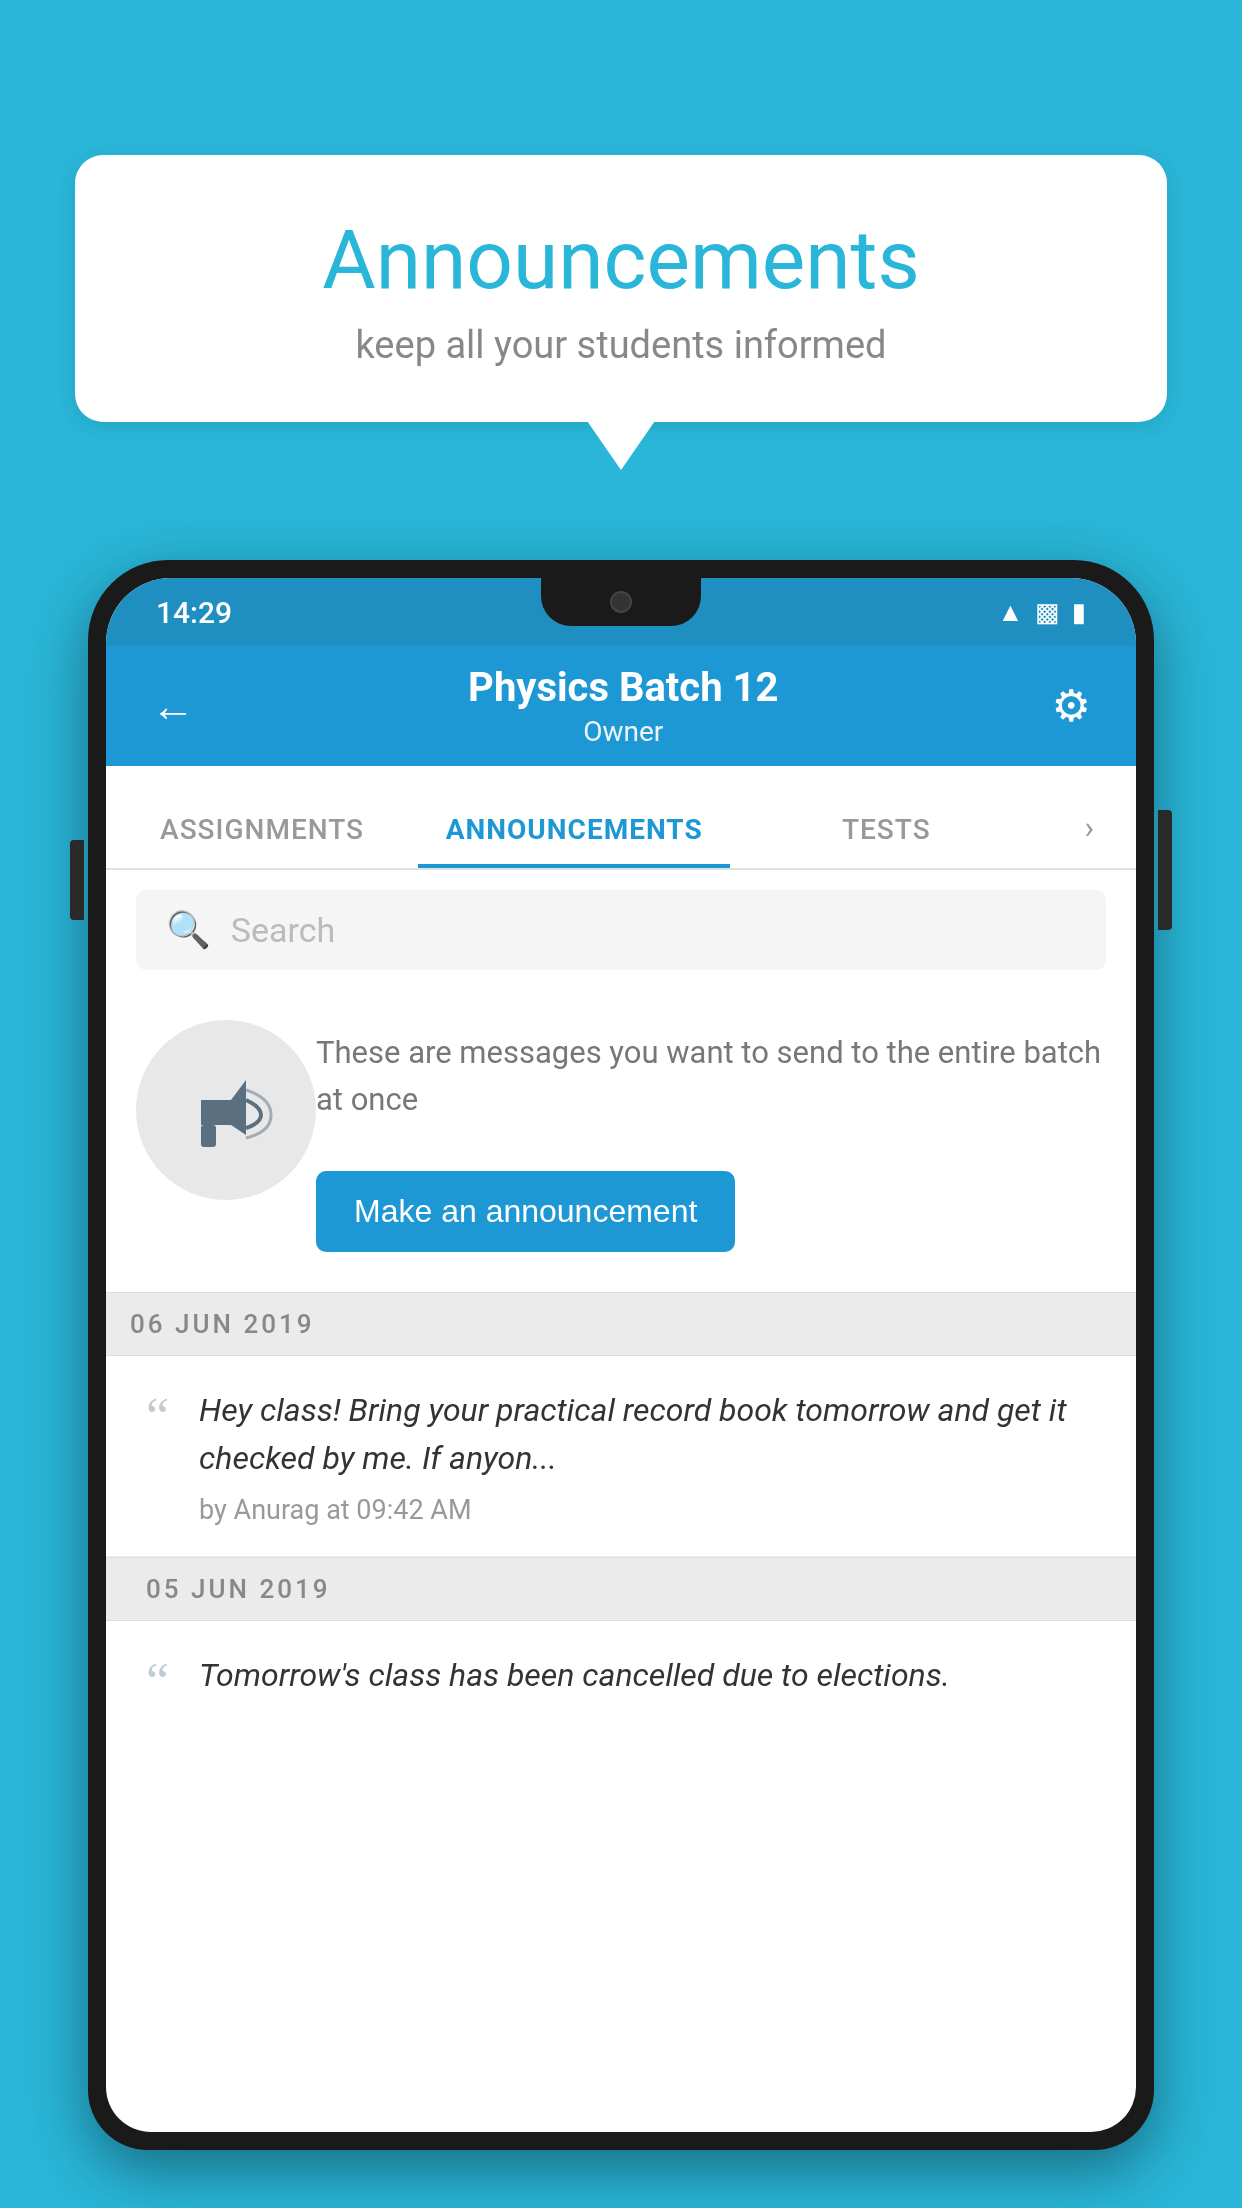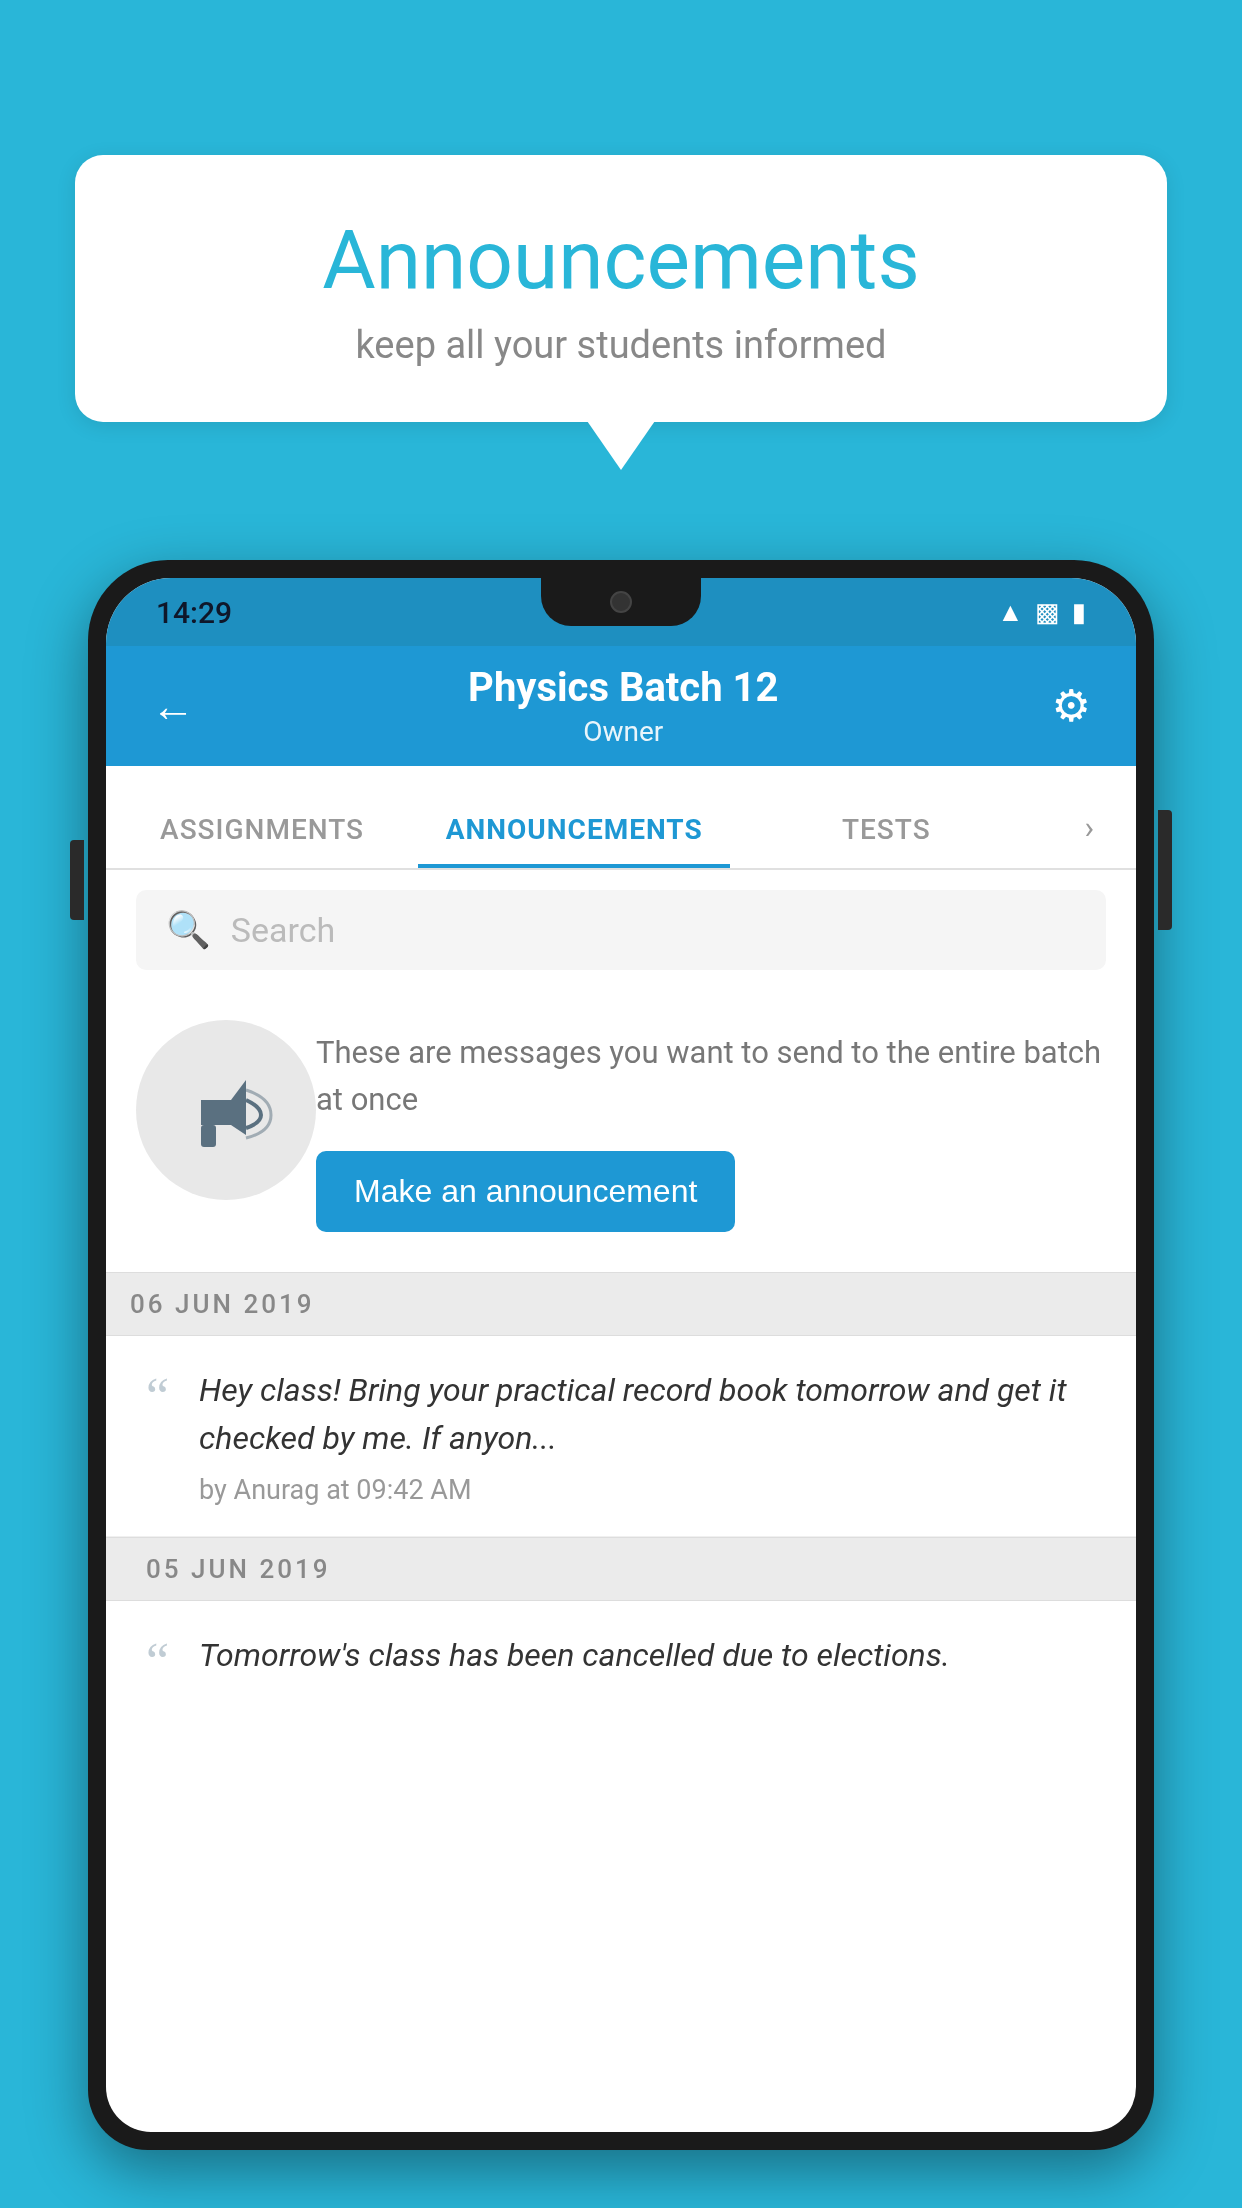--- a/index.html
+++ b/index.html
@@ -105,21 +105,21 @@
     .status-bar {
       background: #1e8fc0;
       height: 68px;
       display: flex;
       align-items: center;
       justify-content: space-between;
       padding: 0 50px;
       position: relative;
     }
     .status-time {
-      color: #0f172a;
+      color: #ffffff;
       font-size: 30px;
       font-weight: 500;
     }
     .status-icons {
       display: flex;
       align-items: center;
       gap: 12px;
     }
     .wifi-icon, .signal-icon, .battery-icon {
       color: white;
@@ -275,20 +275,21 @@
     }
     .make-announcement-btn {
       background: #1e98d4;
       color: white;
       border: none;
       border-radius: 10px;
       padding: 22px 38px;
       font-size: 32px;
       font-weight: 500;
       cursor: pointer;
+      margin-top: 20px;
     }
 
     
     .date-separator {
       background: #ebebeb;
       padding: 16px 24px;
       font-size: 26px;
       color: #888;
       letter-spacing: 3px;
       font-weight: 500;

